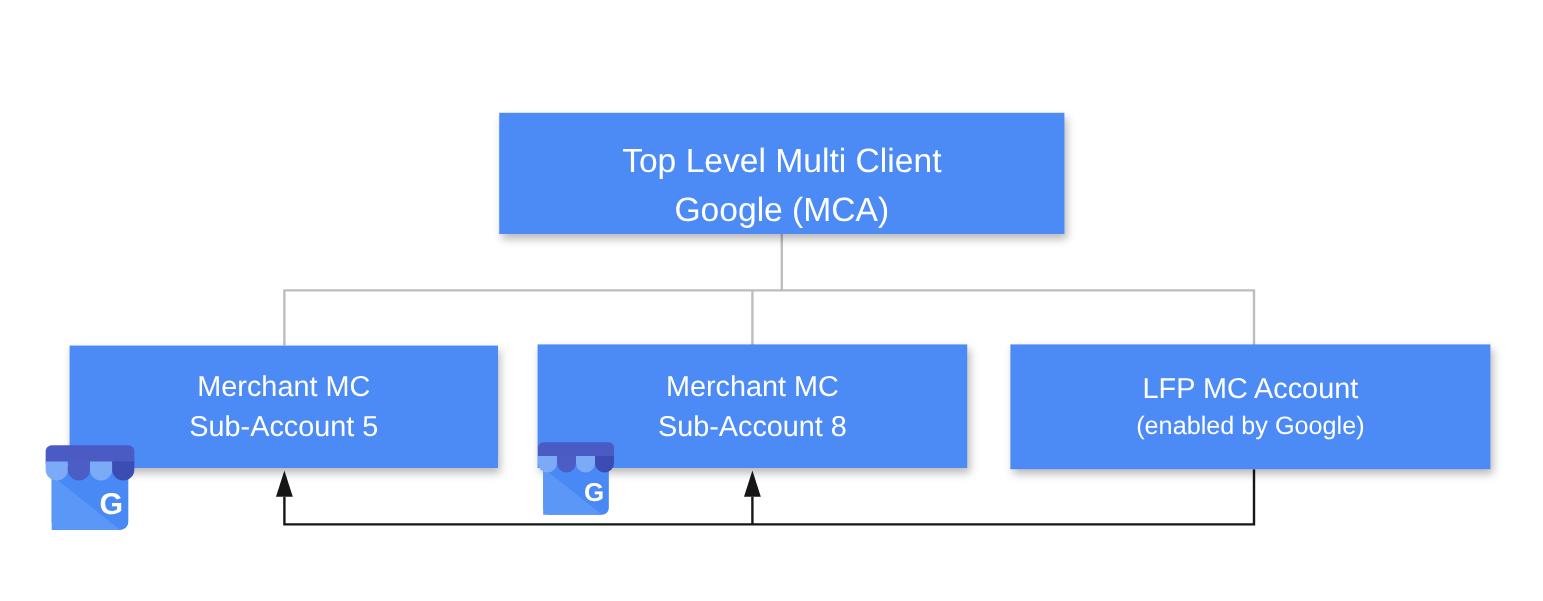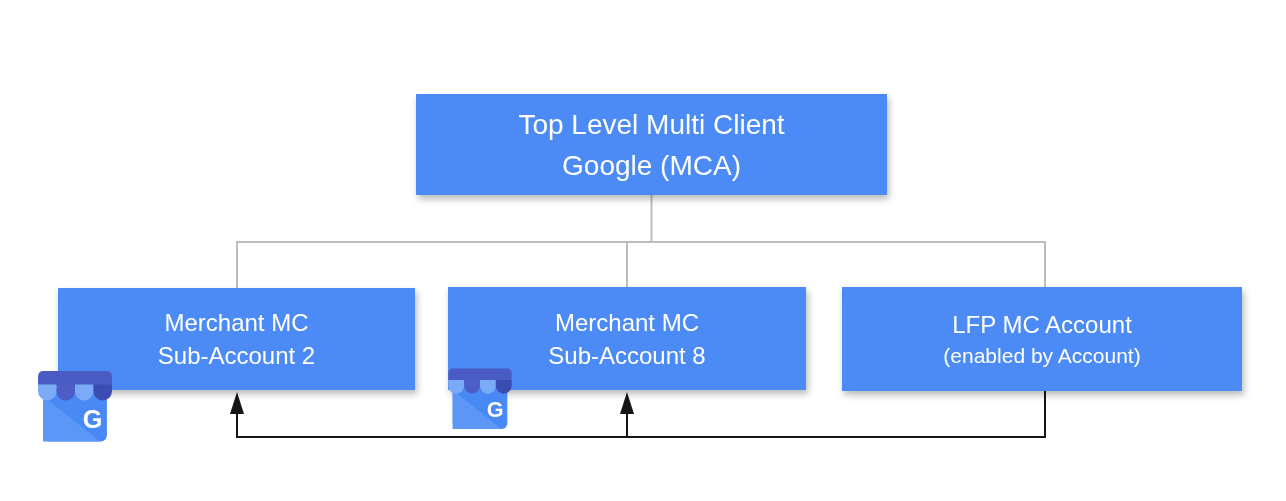--- a/index.html
+++ b/index.html
@@ -31,20 +31,21 @@
     align-items: center;
     justify-content: center;
     text-align: center;
     box-shadow: 2px 4px 7px rgba(0,0,0,0.28);
   }
   .node-top {
     left: 416px; top: 94px;
     width: 471px; height: 101px;
     font-size: 28px;
     line-height: 41px;
+    justify-content: flex-end;
   }
   .node-sub1 {
     left: 58px; top: 288px;
     width: 357px; height: 102px;
     font-size: 24px;
     line-height: 33px;
   }
   .node-sub2 {
     left: 448px; top: 287px;
     width: 358px; height: 103px;
@@ -94,31 +95,31 @@
     <polygon points="627,392 620,414 634,414" fill="#161616"></polygon>
   </svg>
 
   <div class="node node-top">
     <div class="line1">Top Level Multi Client</div>
     <div class="line2">Google (MCA)</div>
   </div>
 
   <div class="node node-sub1">
     <div class="line1">Merchant MC</div>
-    <div class="line2">Sub-Account 2</div>
+    <div class="line2">Sub-Account 5</div>
   </div>
 
   <div class="node node-sub2">
     <div class="line1">Merchant MC</div>
     <div class="line2">Sub-Account 8</div>
   </div>
 
   <div class="node node-lfp">
     <div class="line1">LFP MC Account</div>
-    <div class="line2">(enabled by Account)</div>
+    <div class="line2">(enabled by Google)</div>
   </div>
 
   <svg class="gmb-badge gmb-badge-1" viewBox="0 0 100 94">
     <use href="#gmb-icon"></use>
   </svg>
   <svg class="gmb-badge gmb-badge-2" viewBox="0 0 100 94">
     <use href="#gmb-icon"></use>
   </svg>
 
 </div>

